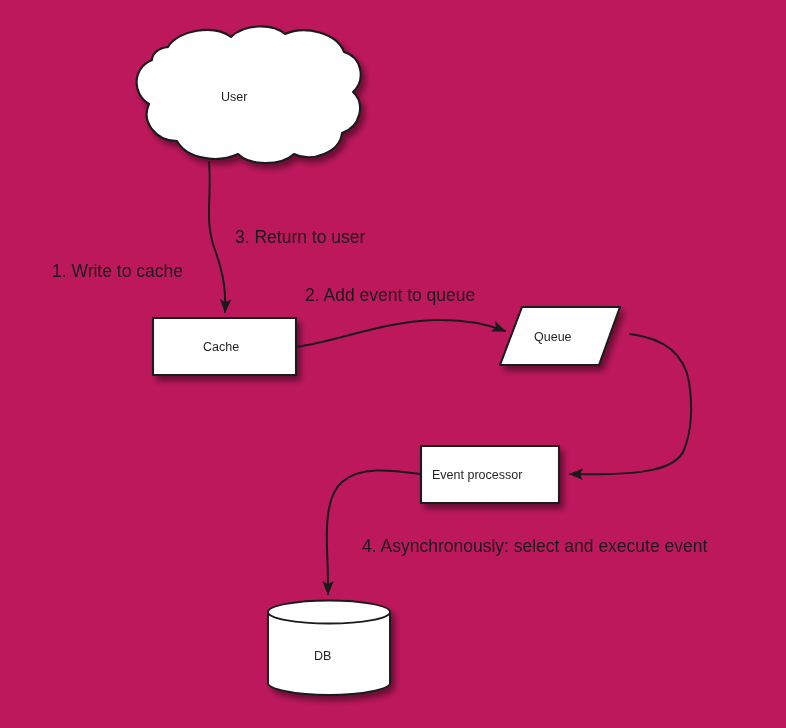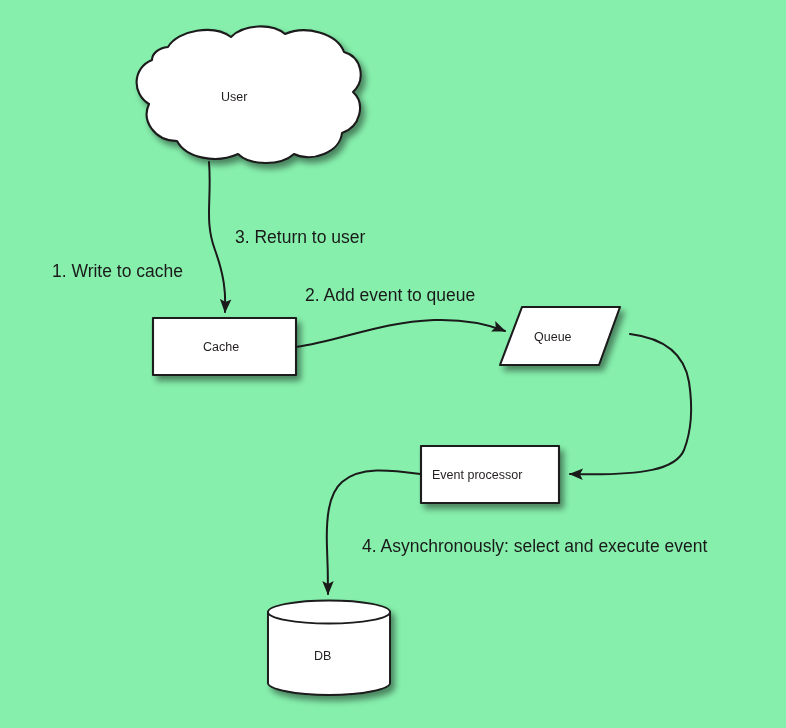--- a/index.html
+++ b/index.html
@@ -8,21 +8,21 @@
     background: #ffffff;
   }
   body {
     font-family: "Liberation Sans", sans-serif;
     -webkit-font-smoothing: antialiased;
   }
   #canvas {
     position: relative;
     width: 786px;
     height: 728px;
-    background: #86efac;
+    background: #be185d;
     overflow: hidden;
   }
   #diagram-svg {
     position: absolute;
     top: 0;
     left: 0;
     width: 786px;
     height: 728px;
   }
   .node-label {

